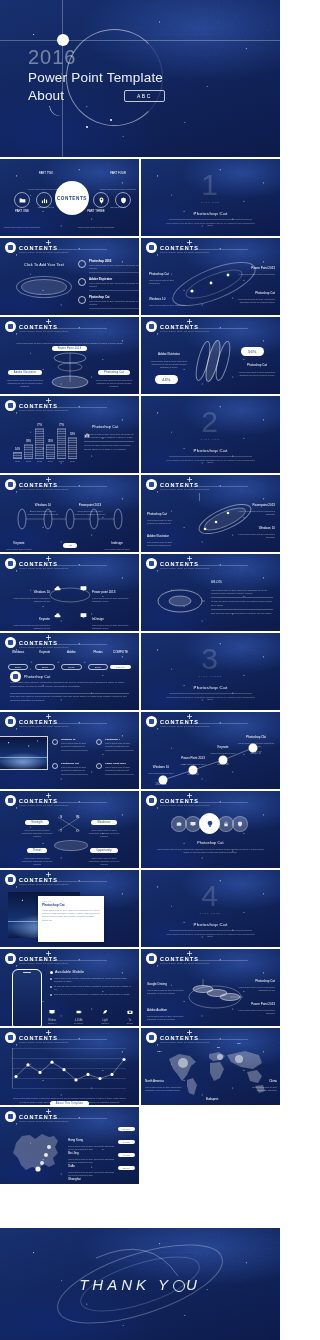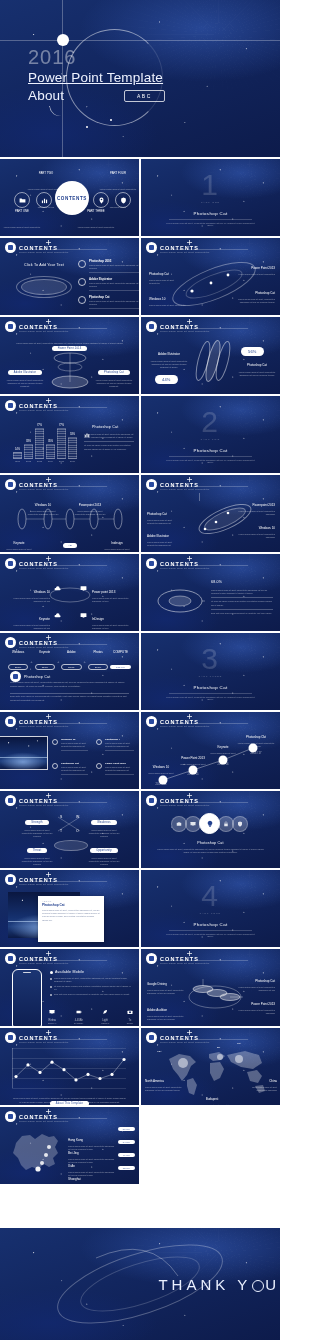--- a/index.html
+++ b/index.html
@@ -36,21 +36,21 @@
   
   .title-slide{width:280px;height:157px;}
   .ts-cross-h{position:absolute;left:0;right:0;top:40px;height:1px;background:rgba(255,255,255,.28);}
   .ts-cross-v{position:absolute;top:0;bottom:0;left:62px;width:1px;background:rgba(255,255,255,.28);}
   .ts-ring{position:absolute;left:66px;top:29px;width:95px;height:95px;border-radius:50%;
     border:1px solid rgba(255,255,255,.5);border-right-color:rgba(255,255,255,.12);}
   .ts-dot{position:absolute;left:57px;top:34px;width:12px;height:12px;border-radius:50%;background:#fff;}
   .ts-dot2{position:absolute;left:86px;top:126px;width:2px;height:2px;border-radius:50%;background:#fff;}
   .ts-dot3{position:absolute;left:110px;top:119px;width:2px;height:2px;border-radius:50%;background:#fff;}
   .ts-year{position:absolute;left:28px;top:46px;font-size:20px;color:rgba(255,255,255,.42);letter-spacing:1px;}
-  .ts-l1{position:absolute;left:28px;top:70px;font-size:13.5px;color:#eef2ff;letter-spacing:.2px;text-decoration:underline;}
+  .ts-l1{position:absolute;left:28px;top:70px;font-size:13.5px;color:#eef2ff;letter-spacing:.2px;}
   .ts-l2{position:absolute;left:28px;top:88px;font-size:13.5px;color:#eef2ff;letter-spacing:.2px;}
   .ts-badge{position:absolute;left:124px;top:90px;padding:2px 12px;border:1px solid rgba(255,255,255,.75);
     border-radius:2px;font-size:5px;color:#fff;letter-spacing:1.5px;}
   .ts-tick{position:absolute;left:50px;top:104px;width:16px;height:12px;
     border-left:1px solid rgba(255,255,255,.6);border-radius:0 0 0 10px;transform:rotate(-12deg);}
 
   
   .grid{position:absolute;left:0;top:159px;width:280px;display:flex;flex-wrap:wrap;gap:2px;}
   .thumb{width:139px;height:77px;position:relative;overflow:hidden;}
 
@@ -146,21 +146,21 @@
   .crow .c.on svg{width:8px;height:8px;fill:#23418f;}
 
   
   .card{position:absolute;background:#fff;box-shadow:0 1px 4px rgba(0,0,0,.35);}
   .card .ch{font-size:3.2px;color:#23418f;font-weight:700;}
   .card .ck{font-size:2px;color:#9aa7c4;letter-spacing:.6px;}
   .card .cp{font-size:2.1px;line-height:1.55;color:#7c89a8;}
 
   
   .thanks{position:absolute;left:0;top:1228px;width:280px;height:112px;}
-  .thx{position:absolute;left:0;right:0;top:48px;text-align:right;font-size:15px;letter-spacing:4px;color:#eaf0ff;font-weight:300;}
+  .thx{position:absolute;left:0;right:0;top:48px;text-align:center;font-size:15px;letter-spacing:4px;color:#eaf0ff;font-weight:300;font-style:italic;}
   .thx-o{display:inline-block;width:10px;height:10px;border:1px solid #eaf0ff;border-radius:50%;vertical-align:middle;margin:0 1px;}
   .swirl{position:absolute;inset:0;}
   .blank{width:139px;height:77px;background:#fff;}
 </style>
 </head>
 <body>
 
 <div class="deck">
 
   <div class="slide title-slide">

